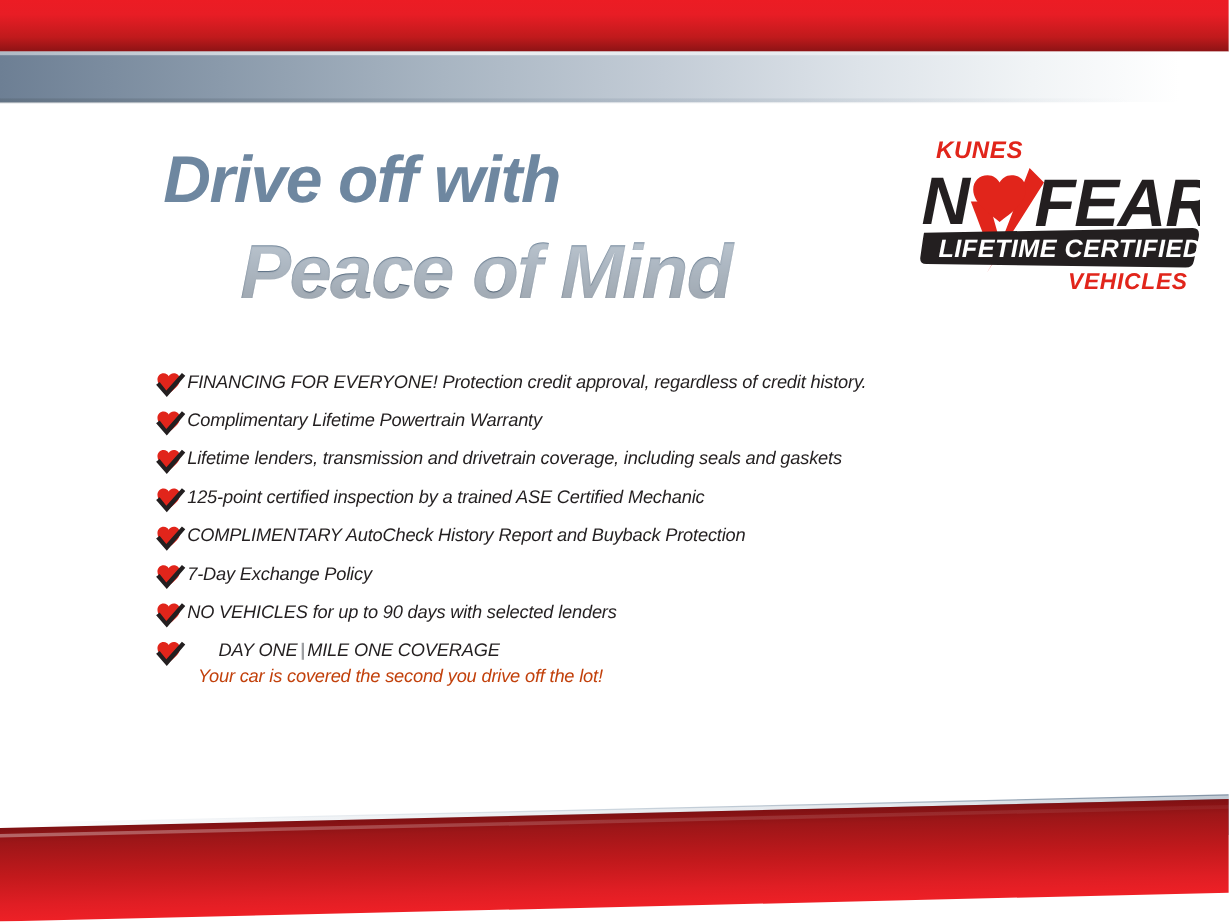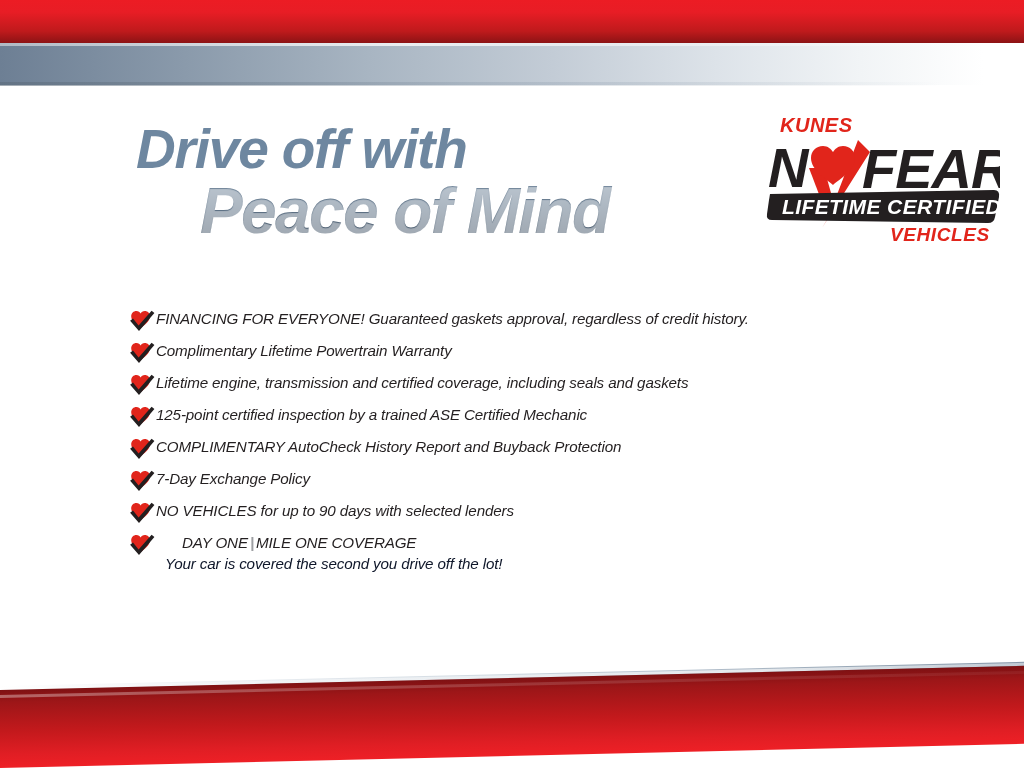--- a/index.html
+++ b/index.html
@@ -125,21 +125,21 @@
     background-clip: text;
     white-space: nowrap;
   }
   .headline-line1 { color: #6e87a0; background: none; }
   .headline-line2 {
     font-size: 64px;
     font-style: italic;
     font-weight: 700;
     letter-spacing: -1.6px;
     line-height: 1.02;
-    margin-top: 2px;
+    margin-top: 17px;
     margin-left: 64px;
     white-space: nowrap;
     background: linear-gradient(to bottom, #7b8fa3 0%, #5c7186 40%, #46586b 78%, #3b4c5d 100%);
     -webkit-background-clip: text;
     background-clip: text;
     color: transparent;
     text-shadow: 0 1px 1px rgba(255,255,255,0.5);
   }
 
   
@@ -190,21 +190,21 @@
   }
   .feature-text .sep {
     font-weight: 700;
     color: #9d9fa2;
     padding: 0 2px;
   }
   .feature-sub {
     font-size: 15.2px;
     font-style: italic;
     font-weight: 400;
-    color: #0f172a;
+    color: #c2410c;
     line-height: 22px;
     letter-spacing: -0.15px;
     white-space: nowrap;
     padding-left: 9px;
   }
 </style>
 </head>
 <body>
 
 <div id="page">
@@ -243,21 +243,21 @@
   <div class="features">
 
     <div class="feature-row">
       <span class="bullet-icon">
         <svg width="28" height="22" viewBox="0 0 28 22" xmlns="http://www.w3.org/2000/svg">
           <path d="M3.2 6.3c0-3.1 2.3-5.3 5.2-5.3 2.1 0 3.4 1.2 4.2 2.5.8-1.3 2.1-2.5 4.2-2.5 2.9 0 5.2 2.2 5.2 5.3 0 5.3-6.4 9.3-9.4 12C9.6 15.6 3.2 11.6 3.2 6.3Z" fill="#e1251b"></path>
           <path d="M5.0 8.4 L10.6 15.4 L23.6 0.8 L26.4 3.1 L11.0 20.9 L2.1 10.7 Z" fill="#231f20"></path>
         </svg>
       </span>
       <span class="feature-text">
-        <span class="b">FINANCING FOR EVERYONE!</span><span class="r"> Guaranteed gaskets approval, regardless of credit history.</span>
+        <span class="b">FINANCING FOR EVERYONE!</span><span class="r"> Protection credit approval, regardless of credit history.</span>
       </span>
     </div>
 
     <div class="feature-row">
       <span class="bullet-icon">
         <svg width="28" height="22" viewBox="0 0 28 22" xmlns="http://www.w3.org/2000/svg">
           <path d="M3.2 6.3c0-3.1 2.3-5.3 5.2-5.3 2.1 0 3.4 1.2 4.2 2.5.8-1.3 2.1-2.5 4.2-2.5 2.9 0 5.2 2.2 5.2 5.3 0 5.3-6.4 9.3-9.4 12C9.6 15.6 3.2 11.6 3.2 6.3Z" fill="#e1251b"></path>
           <path d="M5.0 8.4 L10.6 15.4 L23.6 0.8 L26.4 3.1 L11.0 20.9 L2.1 10.7 Z" fill="#231f20"></path>
         </svg>
       </span>
@@ -267,21 +267,21 @@
     </div>
 
     <div class="feature-row">
       <span class="bullet-icon">
         <svg width="28" height="22" viewBox="0 0 28 22" xmlns="http://www.w3.org/2000/svg">
           <path d="M3.2 6.3c0-3.1 2.3-5.3 5.2-5.3 2.1 0 3.4 1.2 4.2 2.5.8-1.3 2.1-2.5 4.2-2.5 2.9 0 5.2 2.2 5.2 5.3 0 5.3-6.4 9.3-9.4 12C9.6 15.6 3.2 11.6 3.2 6.3Z" fill="#e1251b"></path>
           <path d="M5.0 8.4 L10.6 15.4 L23.6 0.8 L26.4 3.1 L11.0 20.9 L2.1 10.7 Z" fill="#231f20"></path>
         </svg>
       </span>
       <span class="feature-text">
-        <span class="b">Lifetime</span><span class="r"> engine, transmission and certified coverage, including seals and gaskets</span>
+        <span class="b">Lifetime</span><span class="r"> lenders, transmission and drivetrain coverage, including seals and gaskets</span>
       </span>
     </div>
 
 
     <div class="feature-row">
       <span class="bullet-icon">
         <svg width="28" height="22" viewBox="0 0 28 22" xmlns="http://www.w3.org/2000/svg">
           <path d="M3.2 6.3c0-3.1 2.3-5.3 5.2-5.3 2.1 0 3.4 1.2 4.2 2.5.8-1.3 2.1-2.5 4.2-2.5 2.9 0 5.2 2.2 5.2 5.3 0 5.3-6.4 9.3-9.4 12C9.6 15.6 3.2 11.6 3.2 6.3Z" fill="#e1251b"></path>
           <path d="M5.0 8.4 L10.6 15.4 L23.6 0.8 L26.4 3.1 L11.0 20.9 L2.1 10.7 Z" fill="#231f20"></path>
         </svg>

